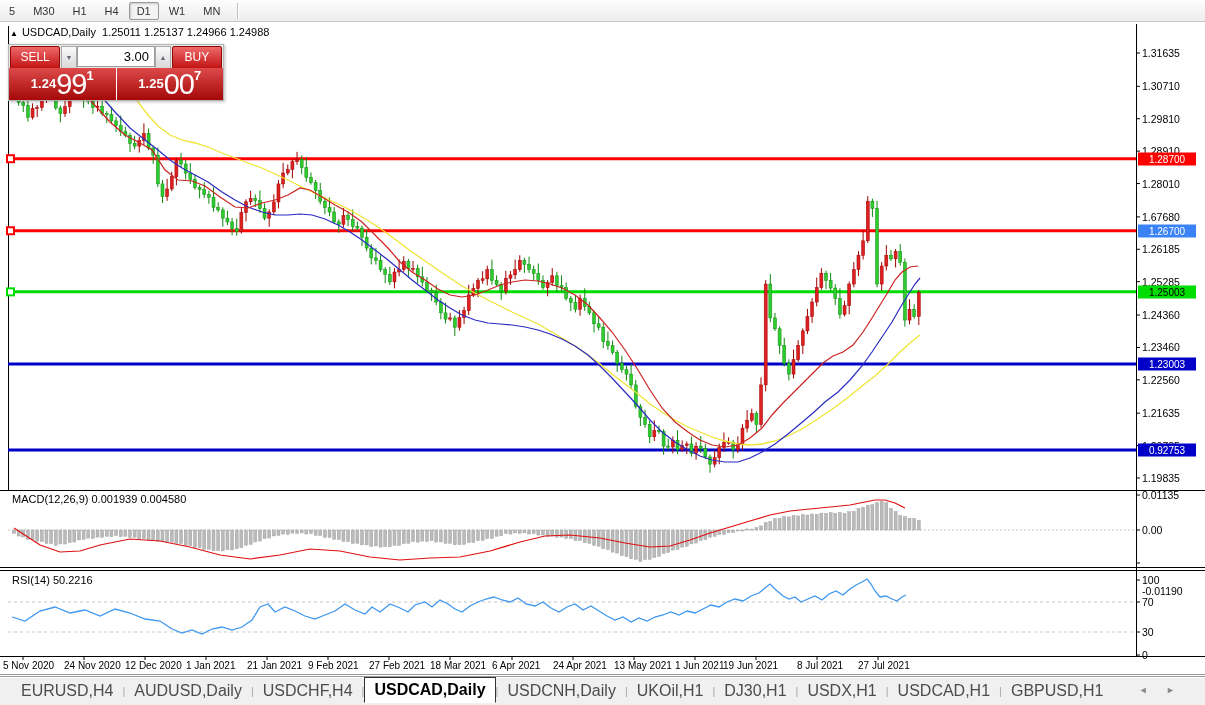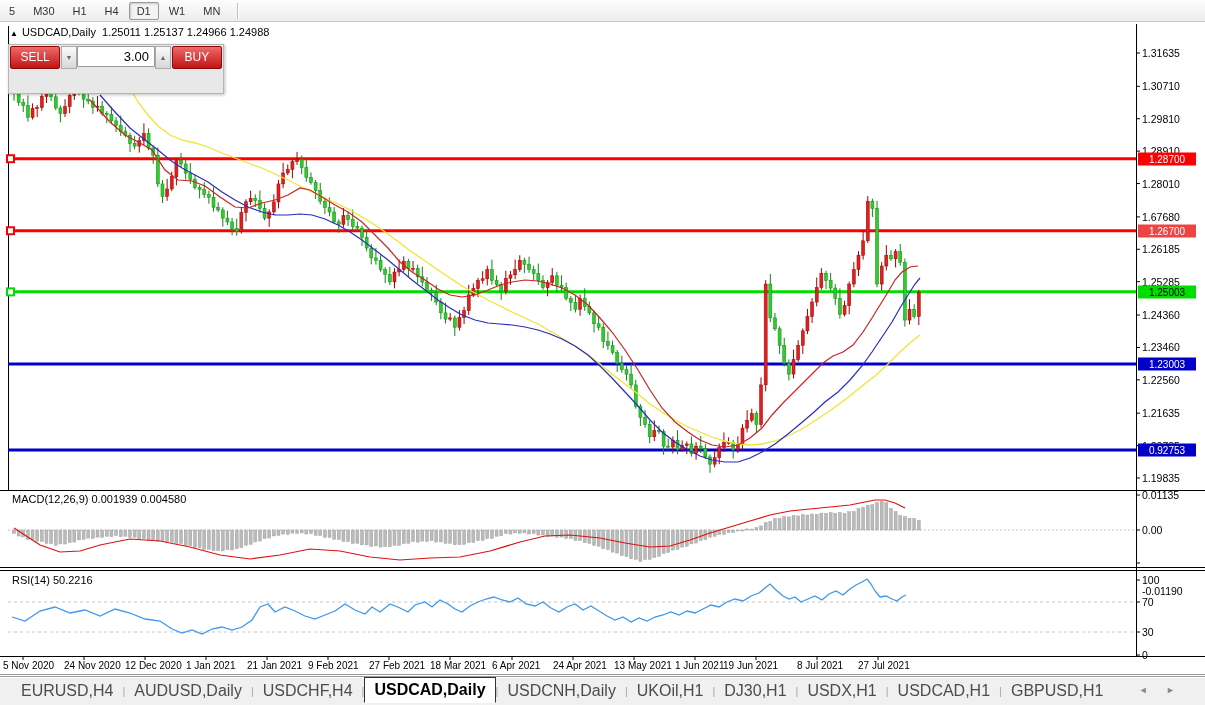--- a/index.html
+++ b/index.html
@@ -14,21 +14,21 @@
   
   .ovl{position:absolute;z-index:2;}
   #chart-title{left:10px;top:26px;font-size:11px;color:#000;white-space:nowrap;}
   #chart-title .tri{font-size:8px;margin-right:4px;}
   #macd-label{left:12px;top:493px;font-size:11px;color:#000;}
   #rsi-label{left:12px;top:574px;font-size:11px;color:#000;}
   .axis-label{position:absolute;left:1142px;font-size:10.5px;color:#000;transform:translateY(-50%);z-index:2;white-space:nowrap;}
   .badge{position:absolute;left:1138px;width:58px;height:13px;line-height:13px;font-size:10px;text-align:center;transform:translateY(-50%);z-index:3;}
   .date-label{position:absolute;top:660px;font-size:10px;color:#000;z-index:2;white-space:nowrap;}
   
-  #trade-panel{position:absolute;left:8px;top:44px;width:216px;height:50px;z-index:10;background:#e8e8e8;border:1px solid #b5b5b5;box-sizing:border-box;box-shadow:1px 1px 3px rgba(0,0,0,.25);}
+  #trade-panel{position:absolute;left:8px;top:44px;width:216px;height:57px;z-index:10;background:#e8e8e8;border:1px solid #b5b5b5;box-sizing:border-box;box-shadow:1px 1px 3px rgba(0,0,0,.25);}
   #tp-top{display:flex;height:23px;}
   .tp-btn{width:52px;height:21px;margin:1px;background:linear-gradient(#ef6a6a,#c21414);color:#fff;font-size:12px;text-align:center;line-height:21px;border:1px solid #8d0707;border-radius:2px;}
   .spin-btn{width:15px;height:21px;margin:1px 0;background:linear-gradient(#fafafa,#d8d8d8);border:1px solid #aaa;color:#667;font-size:7px;text-align:center;line-height:21px;}
   #volume-input{width:66px;height:19px;margin:1px 0;border:1px solid #9a9a9a;font-size:13px;text-align:right;padding:0 5px;font-family:"Liberation Sans",sans-serif;}
   #tp-big{display:flex;height:32px;}
   .big-half{flex:1;background:linear-gradient(#dd4a4a,#a50808);color:#fff;text-align:center;white-space:nowrap;overflow:hidden;}
   .big-half.left{border-right:1px solid #fff;}
   .bp-small{font-size:13px;font-weight:bold;vertical-align:6px;}
   .bp-main{font-size:29px;font-weight:normal;letter-spacing:-1px;}
   .bp-sup{font-size:13px;font-weight:bold;vertical-align:14px;}
@@ -724,20 +724,28 @@
   </div>
 
   <div id="trade-panel">
     <div id="tp-top">
       <div class="tp-btn">SELL</div>
       <div class="spin-btn">▼</div>
       <input id="volume-input" value="3.00" style="">
       <div class="spin-btn">▲</div>
       <div class="tp-btn">BUY</div>
     </div>
+    <div id="tp-big">
+      <div class="big-half left">
+        <span class="bp-small">1.24</span><span class="bp-main">99</span><span class="bp-sup">1</span>
+      </div>
+      <div class="big-half">
+        <span class="bp-small">1.25</span><span class="bp-main">00</span><span class="bp-sup">7</span>
+      </div>
+    </div>
   </div>
 
   <div class="ovl" id="macd-label">MACD(12,26,9) 0.001939 0.004580</div>
   <div class="ovl" id="rsi-label">RSI(14) 50.2216</div>
 
   <div id="labels-layer">
       <div class="axis-label" style="top: 53px;">1.31635</div>
       <div class="axis-label" style="top: 86.3157px;">1.30710</div>
       <div class="axis-label" style="top: 118.731px;">1.29810</div>
       <div class="axis-label" style="top: 151.146px;">1.28910</div>
@@ -752,21 +760,21 @@
       <div class="axis-label" style="top: 445.585px;">1.20735</div>
       <div class="axis-label" style="top: 478.001px;">1.19835</div>
       <div class="axis-label" style="top: 495px;">0.01135</div>
       <div class="axis-label" style="top: 530px;">0.00</div>
       <div class="axis-label" style="top: 563px; margin-top: 28px;">-0.01190</div>
       <div class="axis-label" style="top: 580px;">100</div>
       <div class="axis-label" style="top: 602px;">70</div>
       <div class="axis-label" style="top: 632px;">30</div>
       <div class="axis-label" style="top: 655px;">0</div>
       <div class="badge" style="top: 158.71px; background: rgb(255, 0, 0); color: rgb(255, 255, 255);">1.28700</div>
-      <div class="badge" style="top: 230.744px; background: #ef4444; color: rgb(255, 255, 255);">1.26700</div>
+      <div class="badge" style="top: 230.744px; background: #3b82f6; color: rgb(255, 255, 255);">1.26700</div>
       <div class="badge" style="top: 291.865px; background: rgb(0, 221, 0); color: rgb(0, 0, 0);">1.25003</div>
       <div class="badge" style="top: 363.899px; background: rgb(0, 0, 200); color: rgb(255, 255, 255);">1.23003</div>
       <div class="badge" style="top: 450.123px; background: rgb(0, 0, 200); color: rgb(255, 255, 255);">0.92753</div>
       <div class="date-label" style="left: 3px;">5 Nov 2020</div>
       <div class="date-label" style="left: 64px;">24 Nov 2020</div>
       <div class="date-label" style="left: 125px;">12 Dec 2020</div>
       <div class="date-label" style="left: 186px;">1 Jan 2021</div>
       <div class="date-label" style="left: 247px;">21 Jan 2021</div>
       <div class="date-label" style="left: 308px;">9 Feb 2021</div>
       <div class="date-label" style="left: 369px;">27 Feb 2021</div>

